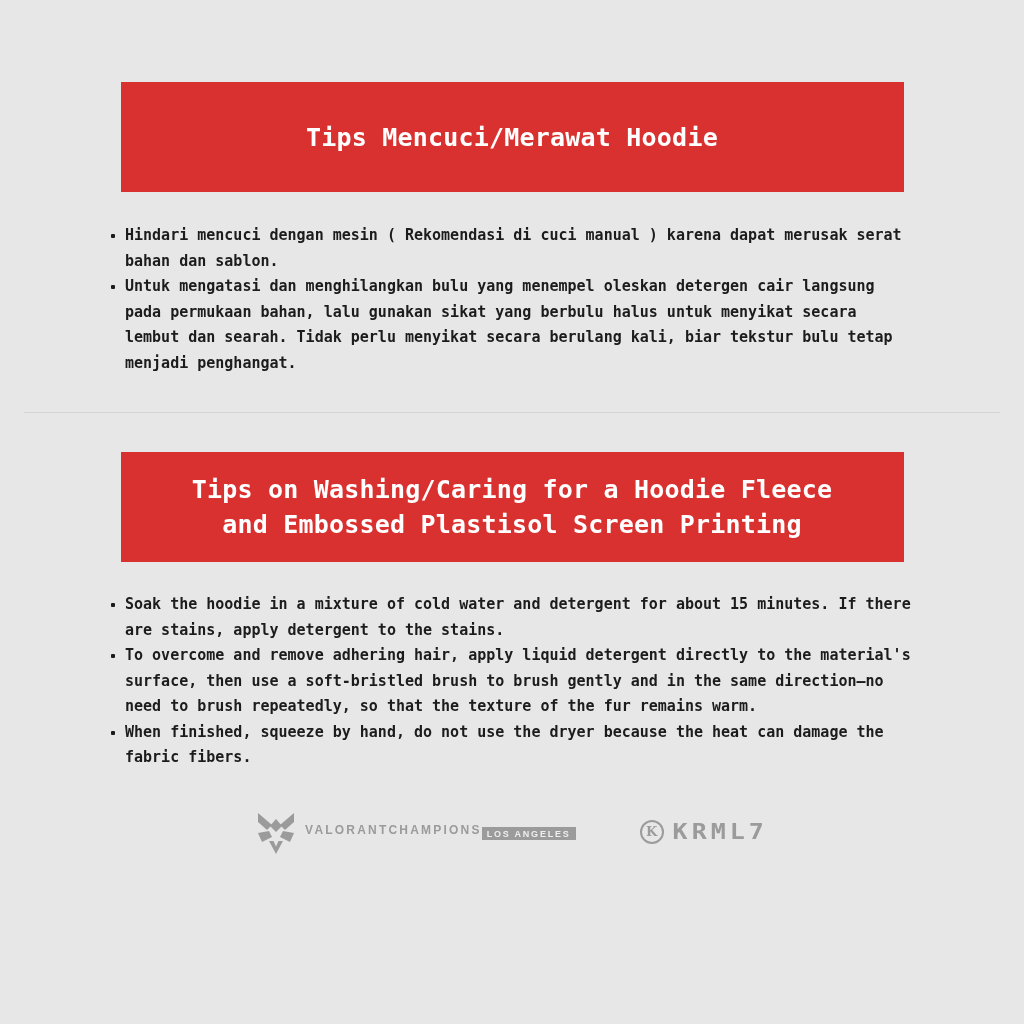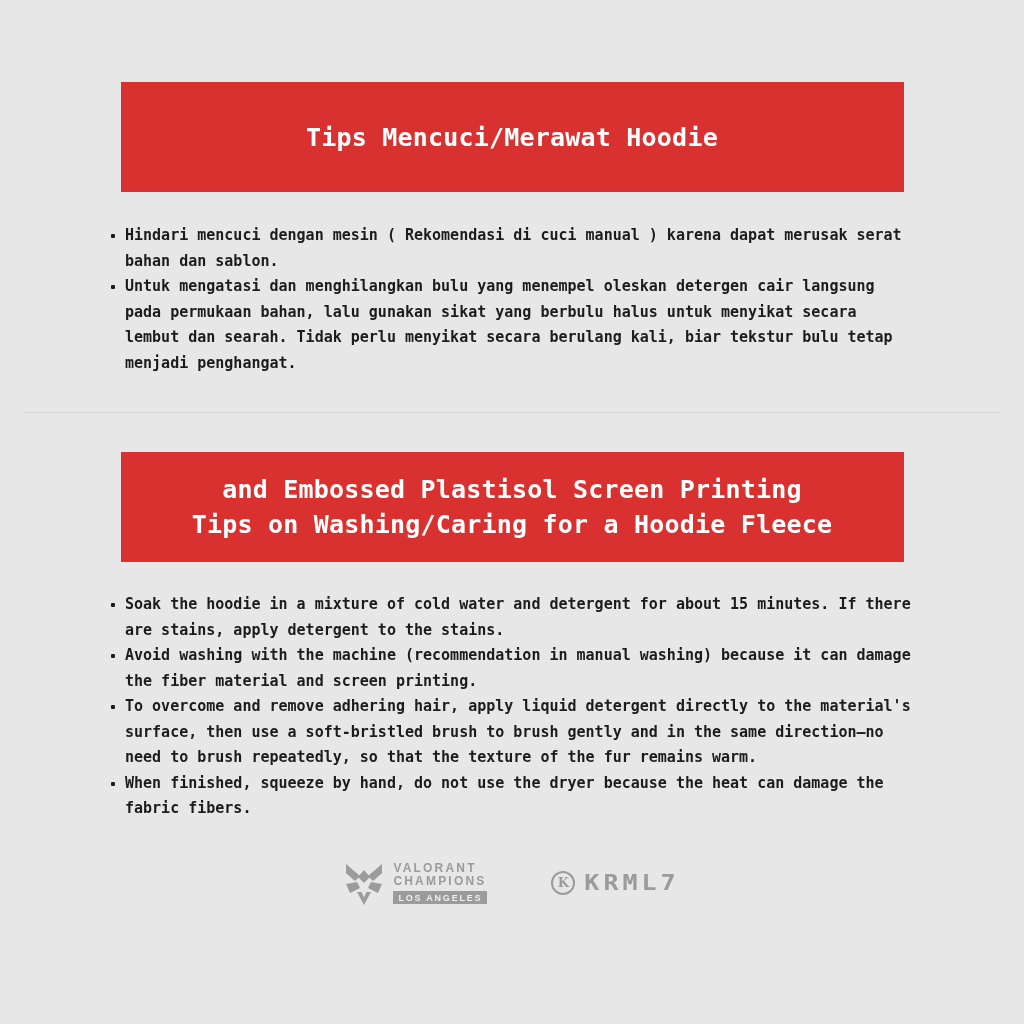--- a/index.html
+++ b/index.html
@@ -47,21 +47,21 @@
     border-top:1px solid var(--divider);height:0;
   }
   .bullets.en{margin-top:30px;}
   footer.brand-row{
     margin-top:38px;
     display:flex;justify-content:center;align-items:center;gap:64px;
     color:var(--logo-gray);
   }
   .vc-lockup{display:flex;align-items:center;gap:9px;}
   .vc-mark{display:block;}
-  .vc-text{display:flex;flex-direction:column;}
+  .vc-text{display:flex;flex-direction:row;}
   .vc-line{
     font-family:"Liberation Sans","DejaVu Sans",sans-serif;
     font-size:12px;font-weight:bold;letter-spacing:2.2px;line-height:13px;
     color:var(--logo-gray);white-space:nowrap;
   }
   .vc-badge{
     display:inline-block;align-self:flex-start;
     margin-top:3px;padding:2px 5px 1px;
     background:var(--logo-gray);color:var(--badge-text);
     font-family:"Liberation Sans","DejaVu Sans",sans-serif;
@@ -98,32 +98,28 @@
     </li>
     <li>
       <span class="dot"></span>
       <span class="btext">Untuk mengatasi dan menghilangkan bulu yang menempel oleskan detergen cair langsung pada permukaan bahan, lalu gunakan sikat yang berbulu halus untuk menyikat secara lembut dan searah. Tidak perlu menyikat secara berulang kali, biar tekstur bulu tetap menjadi penghangat.</span>
     </li>
   </ul>
 
   <div class="divider"></div>
 
   <header class="banner">
+    <div class="banner-line">Tips on Washing/Caring for a Hoodie Fleece</div>
     <div class="banner-line">and Embossed Plastisol Screen Printing</div>
-    <div class="banner-line">Tips on Washing/Caring for a Hoodie Fleece</div>
   </header>
 
   <ul class="bullets en">
     <li>
       <span class="dot"></span>
       <span class="btext">Soak the hoodie in a mixture of cold water and detergent for about 15 minutes. If there are stains, apply detergent to the stains.</span>
-    </li>
-    <li>
-      <span class="dot"></span>
-      <span class="btext">Avoid washing with the machine (recommendation in manual washing) because it can damage the fiber material and screen printing.</span>
     </li>
     <li>
       <span class="dot"></span>
       <span class="btext">To overcome and remove adhering hair, apply liquid detergent directly to the material's surface, then use a soft-bristled brush to brush gently and in the same direction—no need to brush repeatedly, so that the texture of the fur remains warm.</span>
     </li>
     <li>
       <span class="dot"></span>
       <span class="btext">When finished, squeeze by hand, do not use the dryer because the heat can damage the fabric fibers.</span>
     </li>
   </ul>

